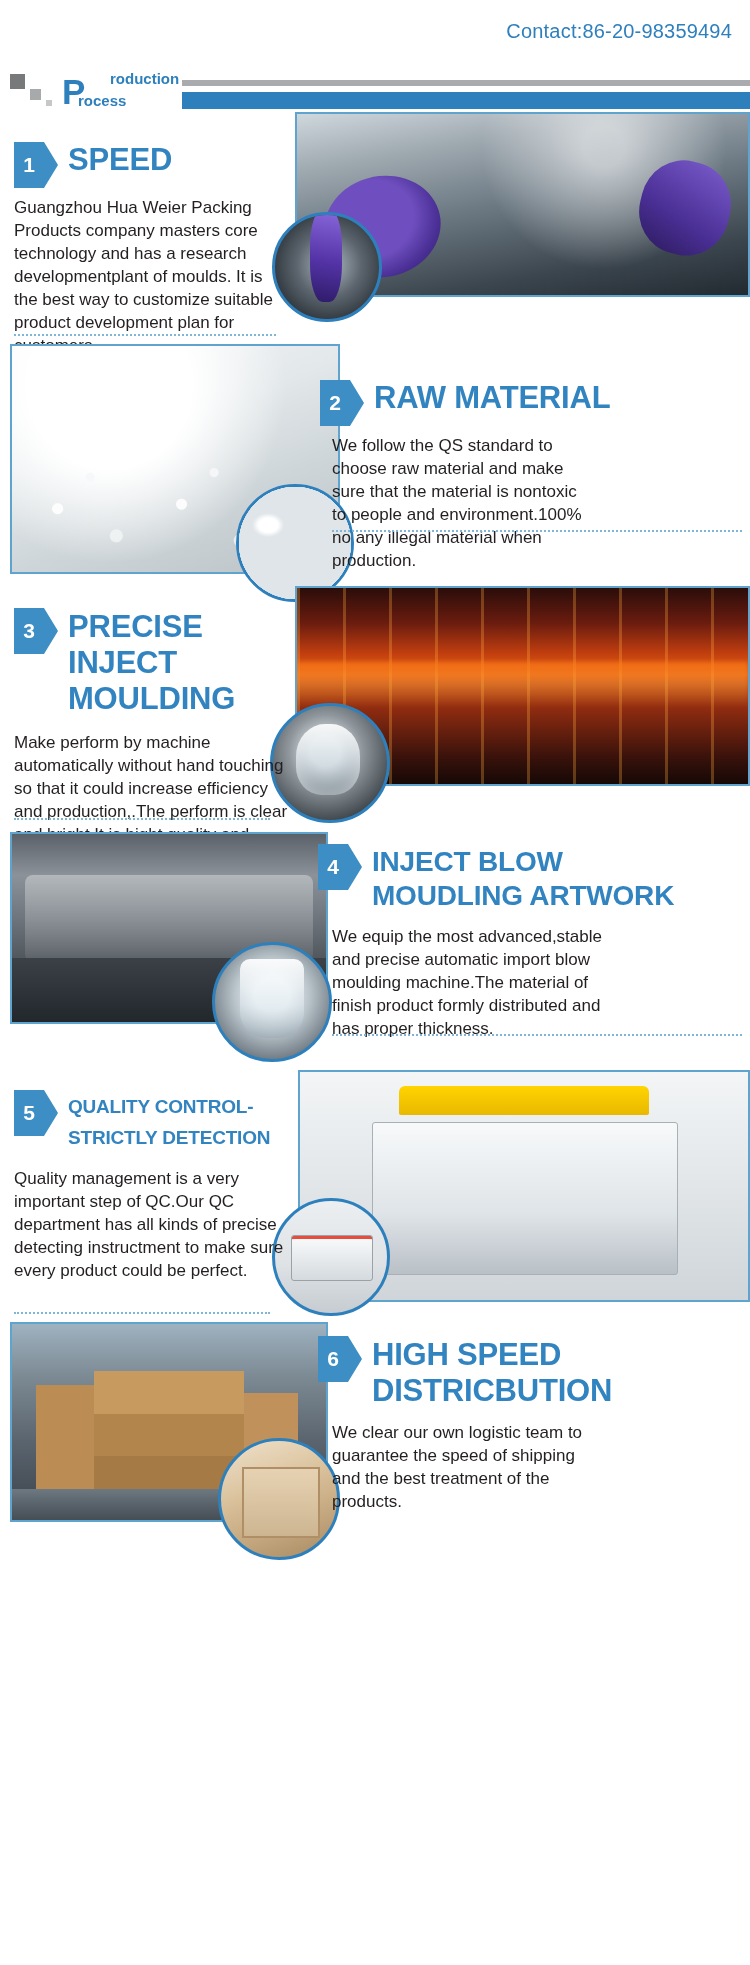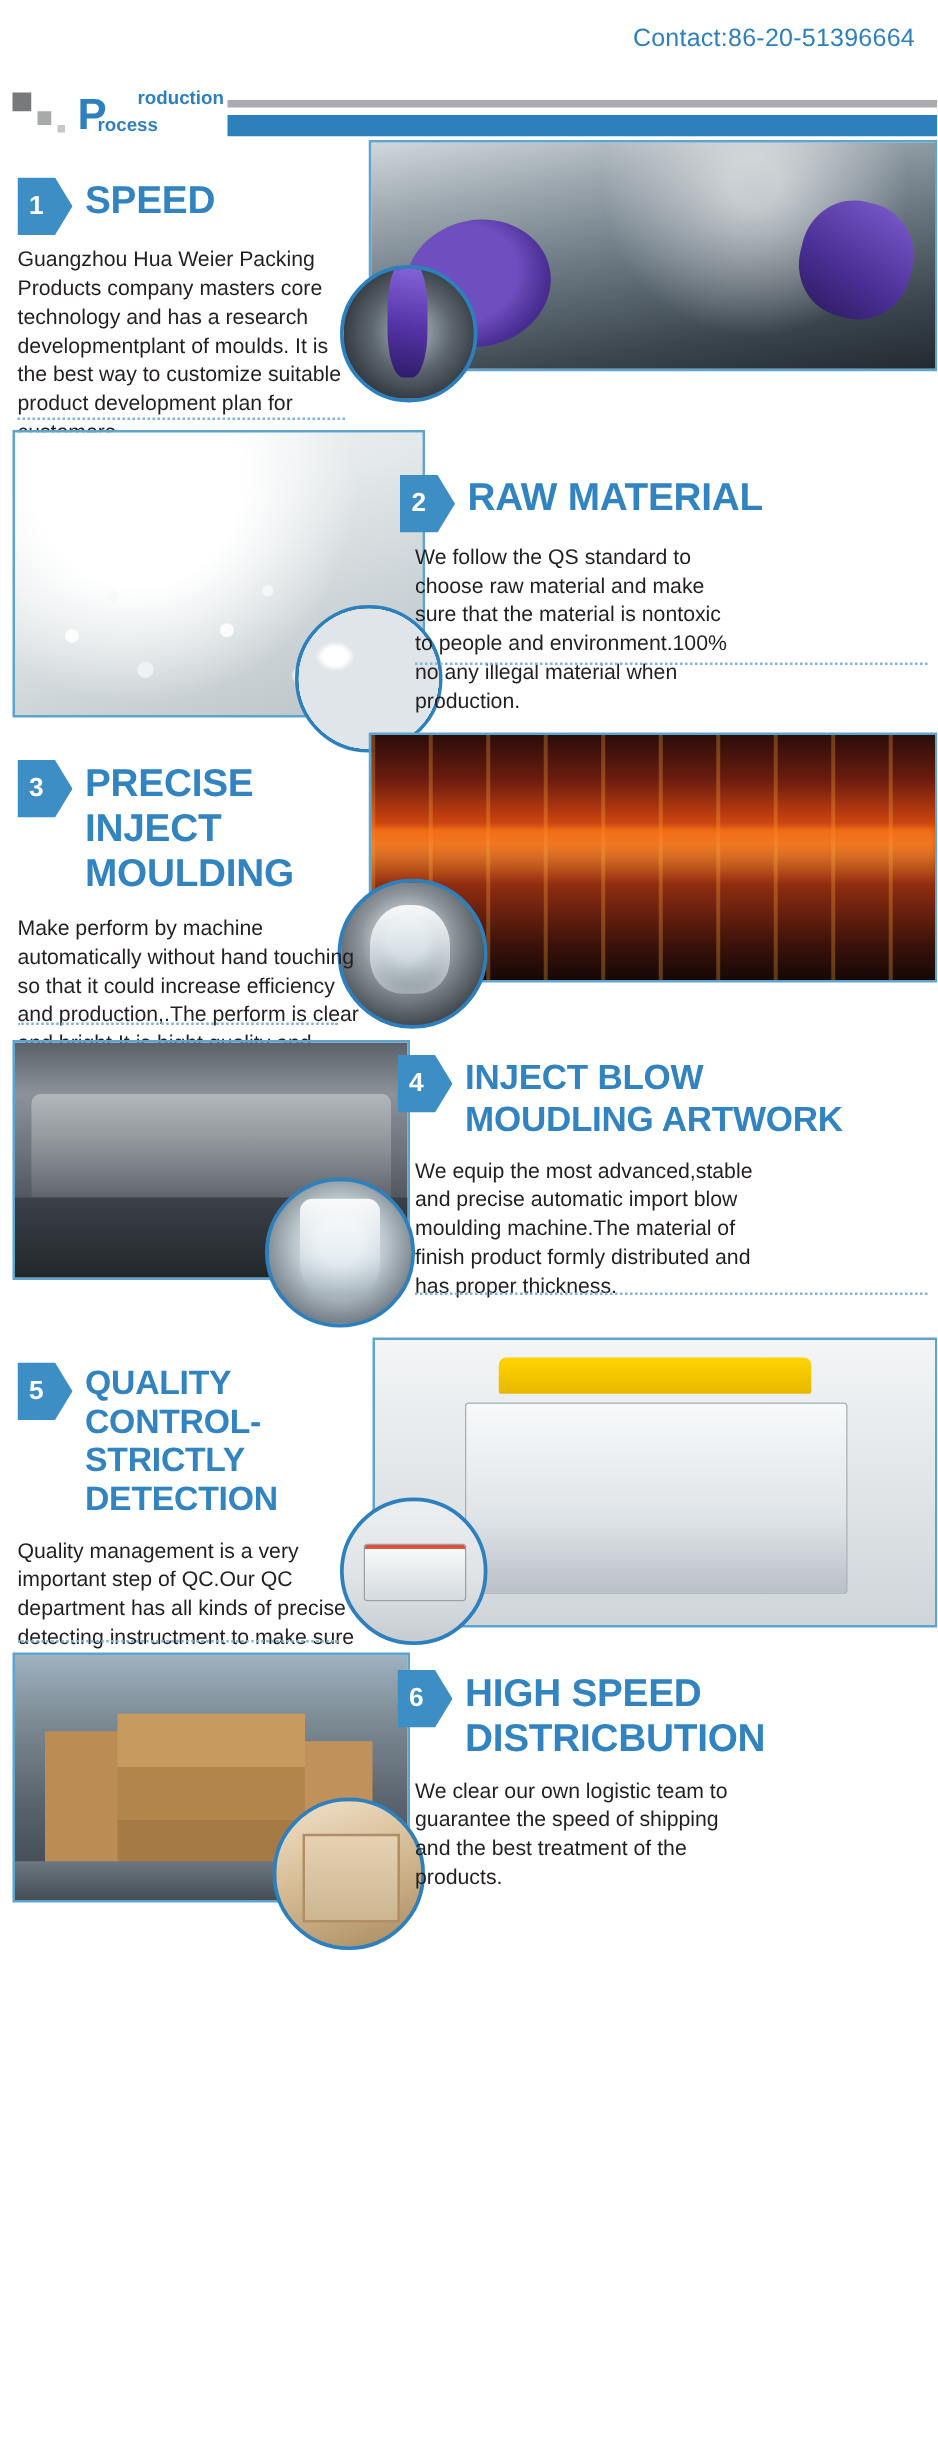--- a/index.html
+++ b/index.html
@@ -322,21 +322,21 @@
     background: linear-gradient(180deg, #e6d2b2, #cdb governs 100%);
   }
   .art-carton-fix::after { background: linear-gradient(180deg, #e6d2b2, #cdb591); }
 </style>
 </head>
 <body>
 
 <div class="page">
 
   <div class="brand-row">
-    <div class="brand-contact">Contact:86-20-51396664</div>
+    <div class="brand-contact">Contact:86-20-98359494</div>
   </div>
 
   <div class="section-head">
     <span class="sq-big"></span>
     <span class="sq-mid"></span>
     <span class="sq-sml"></span>
 
     <div class="proc-label">
       <span class="proc-p">P</span>
       <span class="proc-word-1">roduction</span>
@@ -430,21 +430,21 @@
     <div class="bubble art-qc-b" style="left:272px;top:128px;width:118px;height:118px;"></div>
 
     <div class="txtcol" style="left:14px;top:20px;width:280px;">
       <div class="head-line">
         <span class="num-arrow">
           <svg viewBox="0 0 44 46">
               <path d="M0 0 L30 0 L44 23 L30 46 L0 46 Z" fill="#3c8ec4"></path>
             </svg>
           <span class="num-txt">5</span>
         </span>
-        <span class="head-title two" style="font-size:27px;line-height:31px;">QUALITY CONTROL-
+        <span class="head-title two" style="font-size:19px;line-height:31px;">QUALITY CONTROL-
 STRICTLY DETECTION</span>
       </div>
       <div class="body-txt" style="margin-top:14px;">Quality management is a very important step of QC.Our QC department has all kinds of precise detecting instructment to make sure every product could be perfect.</div>
     </div>
     <span class="dots" style="left:14px;top:242px;width:256px;"></span>
   </div>
 
   <div class="row" style="top:1322px;height:250px;">
     <div class="photo art-ship" style="left:10px;top:0;width:318px;height:200px;"></div>
     <div class="bubble art-carton art-carton-fix" style="left:218px;top:116px;width:122px;height:122px;"></div>

